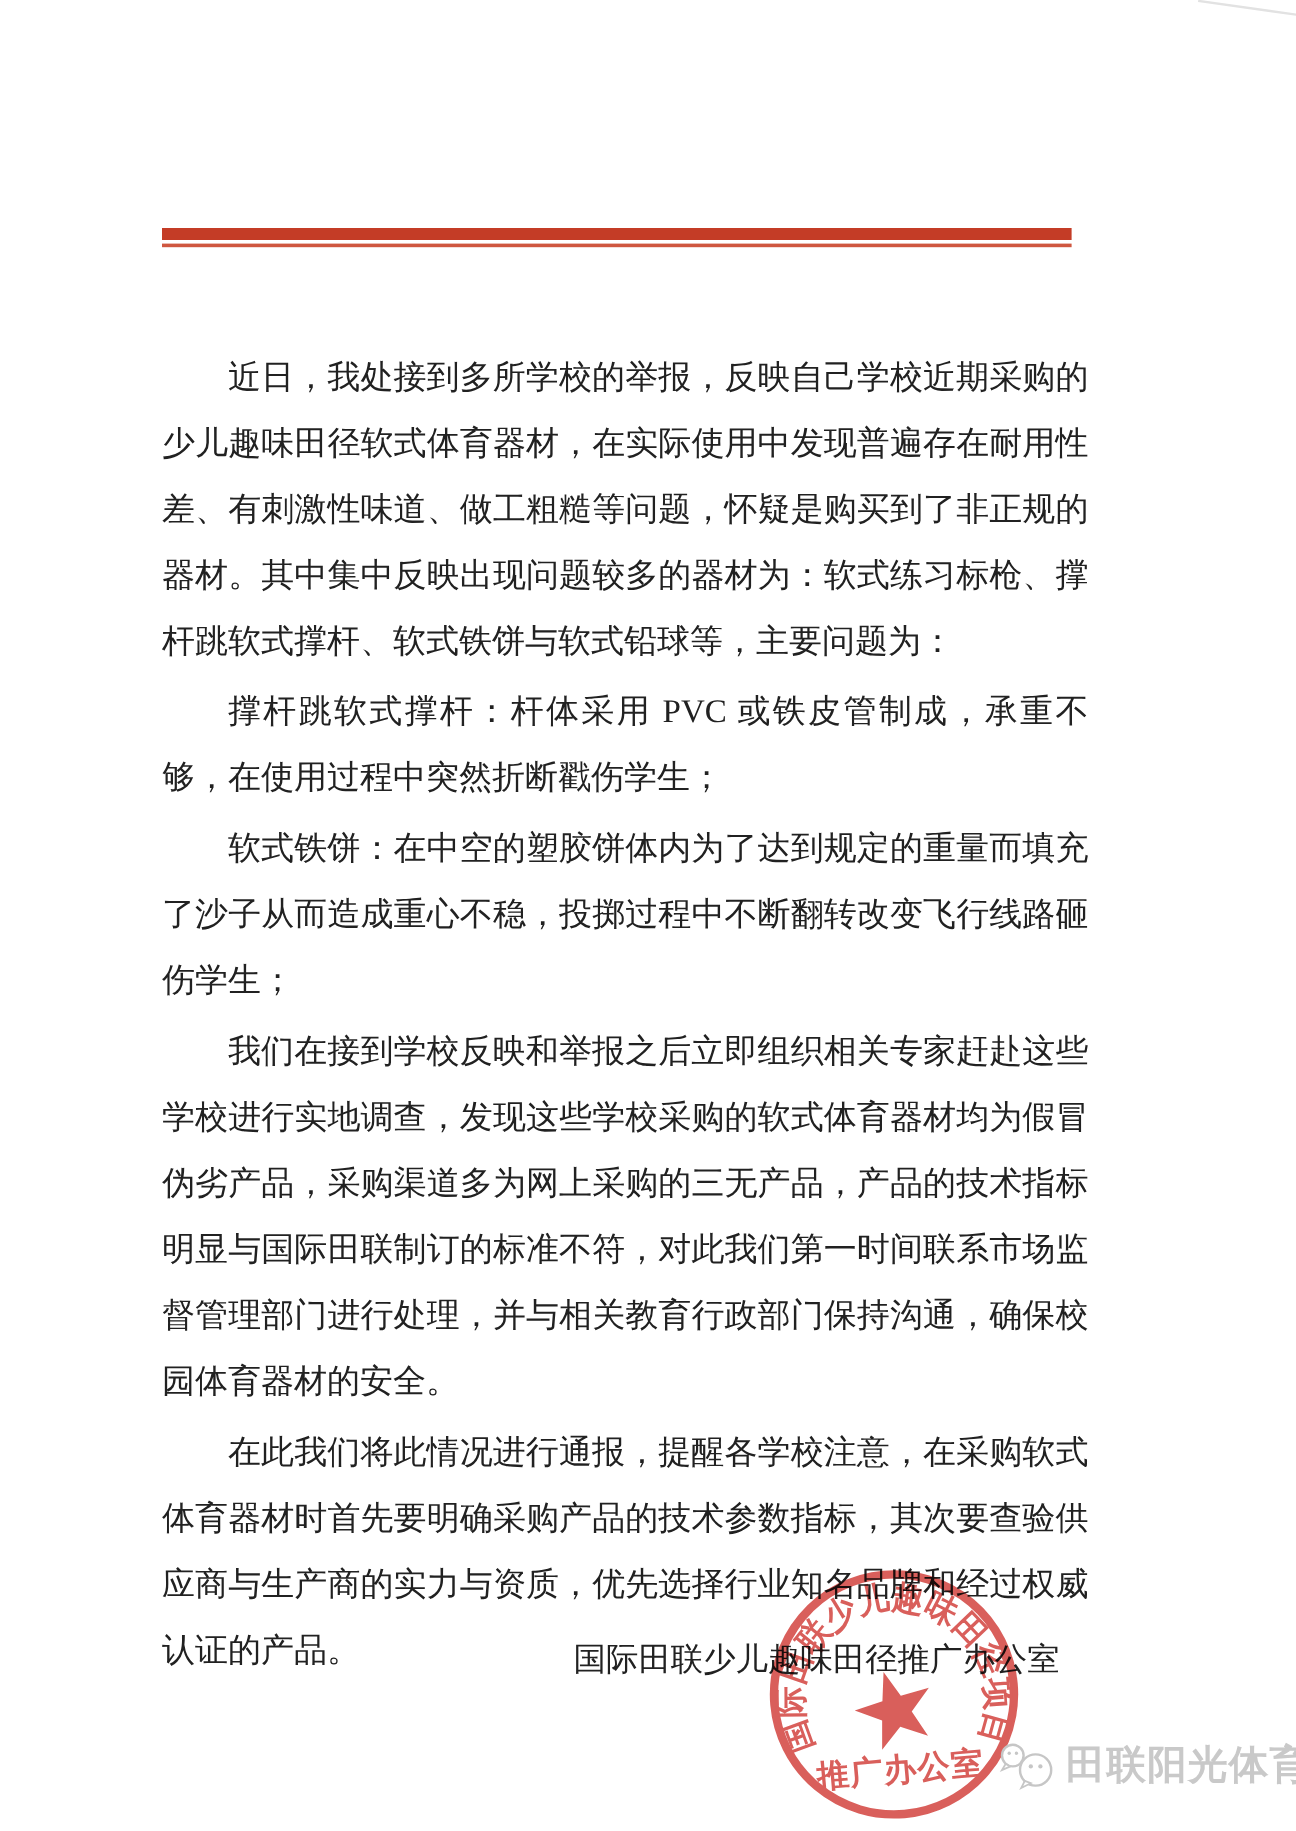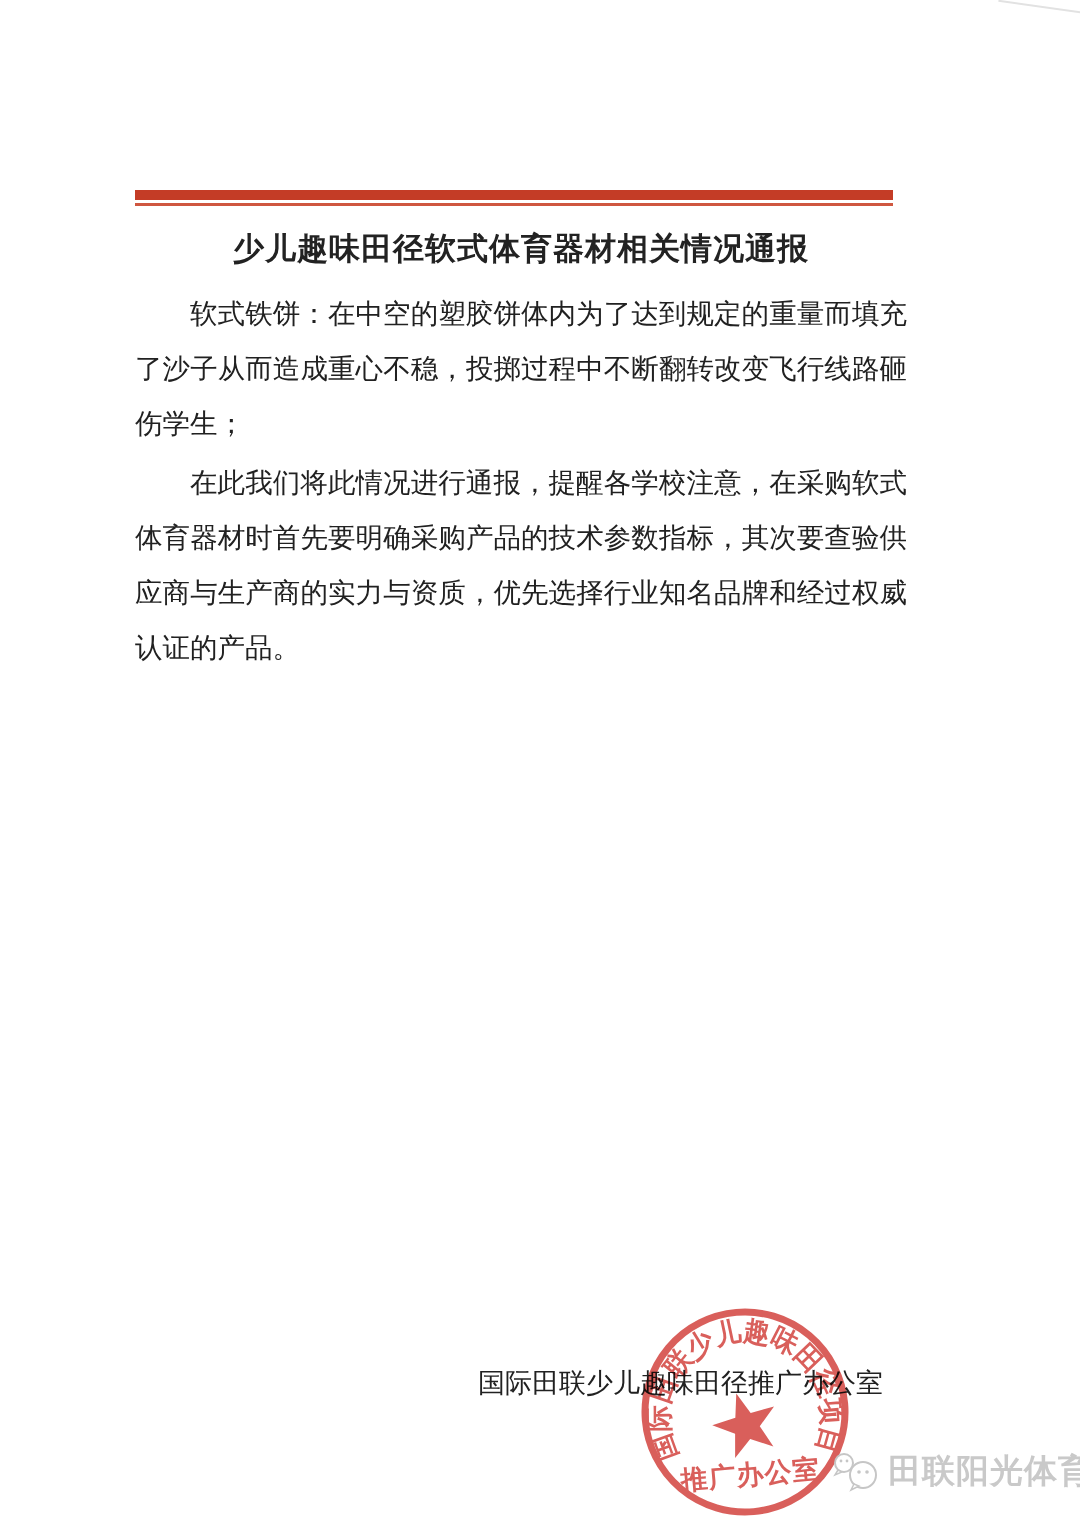--- a/index.html
+++ b/index.html
@@ -72,24 +72,26 @@
 
   <div class="scan-artifact"></div>
 
 
   <div class="masthead-rule">
     <div class="bar"></div>
     <div class="gap"></div>
     <div class="line"></div>
   </div>
 
-  <div class="doc-title">少儿趣味田径软式体育器材相关情况通报</div>
 
   <div class="body-text">
+    <p>近日，我处接到多所学校的举报，反映自己学校近期采购的少儿趣味田径软式体育器材，在实际使用中发现普遍存在耐用性差、有刺激性味道、做工粗糙等问题，怀疑是购买到了非正规的器材。其中集中反映出现问题较多的器材为：软式练习标枪、撑杆跳软式撑杆、软式铁饼与软式铅球等，主要问题为：</p>
+    <p>撑杆跳软式撑杆：杆体采用 PVC 或铁皮管制成，承重不够，在使用过程中突然折断戳伤学生；</p>
     <p>软式铁饼：在中空的塑胶饼体内为了达到规定的重量而填充了沙子从而造成重心不稳，投掷过程中不断翻转改变飞行线路砸伤学生；</p>
+    <p>我们在接到学校反映和举报之后立即组织相关专家赶赴这些学校进行实地调查，发现这些学校采购的软式体育器材均为假冒伪劣产品，采购渠道多为网上采购的三无产品，产品的技术指标明显与国际田联制订的标准不符，对此我们第一时间联系市场监督管理部门进行处理，并与相关教育行政部门保持沟通，确保校园体育器材的安全。</p>
     <p>在此我们将此情况进行通报，提醒各学校注意，在采购软式体育器材时首先要明确采购产品的技术参数指标，其次要查验供应商与生产商的实力与资质，优先选择行业知名品牌和经过权威认证的产品。</p>
   </div>
 
   <div class="signature">国际田联少儿趣味田径推广办公室</div>
 
   <svg class="stamp" viewBox="0 0 214 226" xmlns="http://www.w3.org/2000/svg">
     <g transform="translate(107,112) rotate(-5)" fill="none">
       <circle cx="0" cy="0" r="100" stroke="#d6514d" stroke-width="7"></circle>
       <path id="sealArc" d="M -70 38 A 77 77 0 1 1 70 38" fill="none"></path>
       <text fill="#d6514d" font-size="28" font-weight="700" font-family="Liberation Serif, DejaVu Serif, serif">

